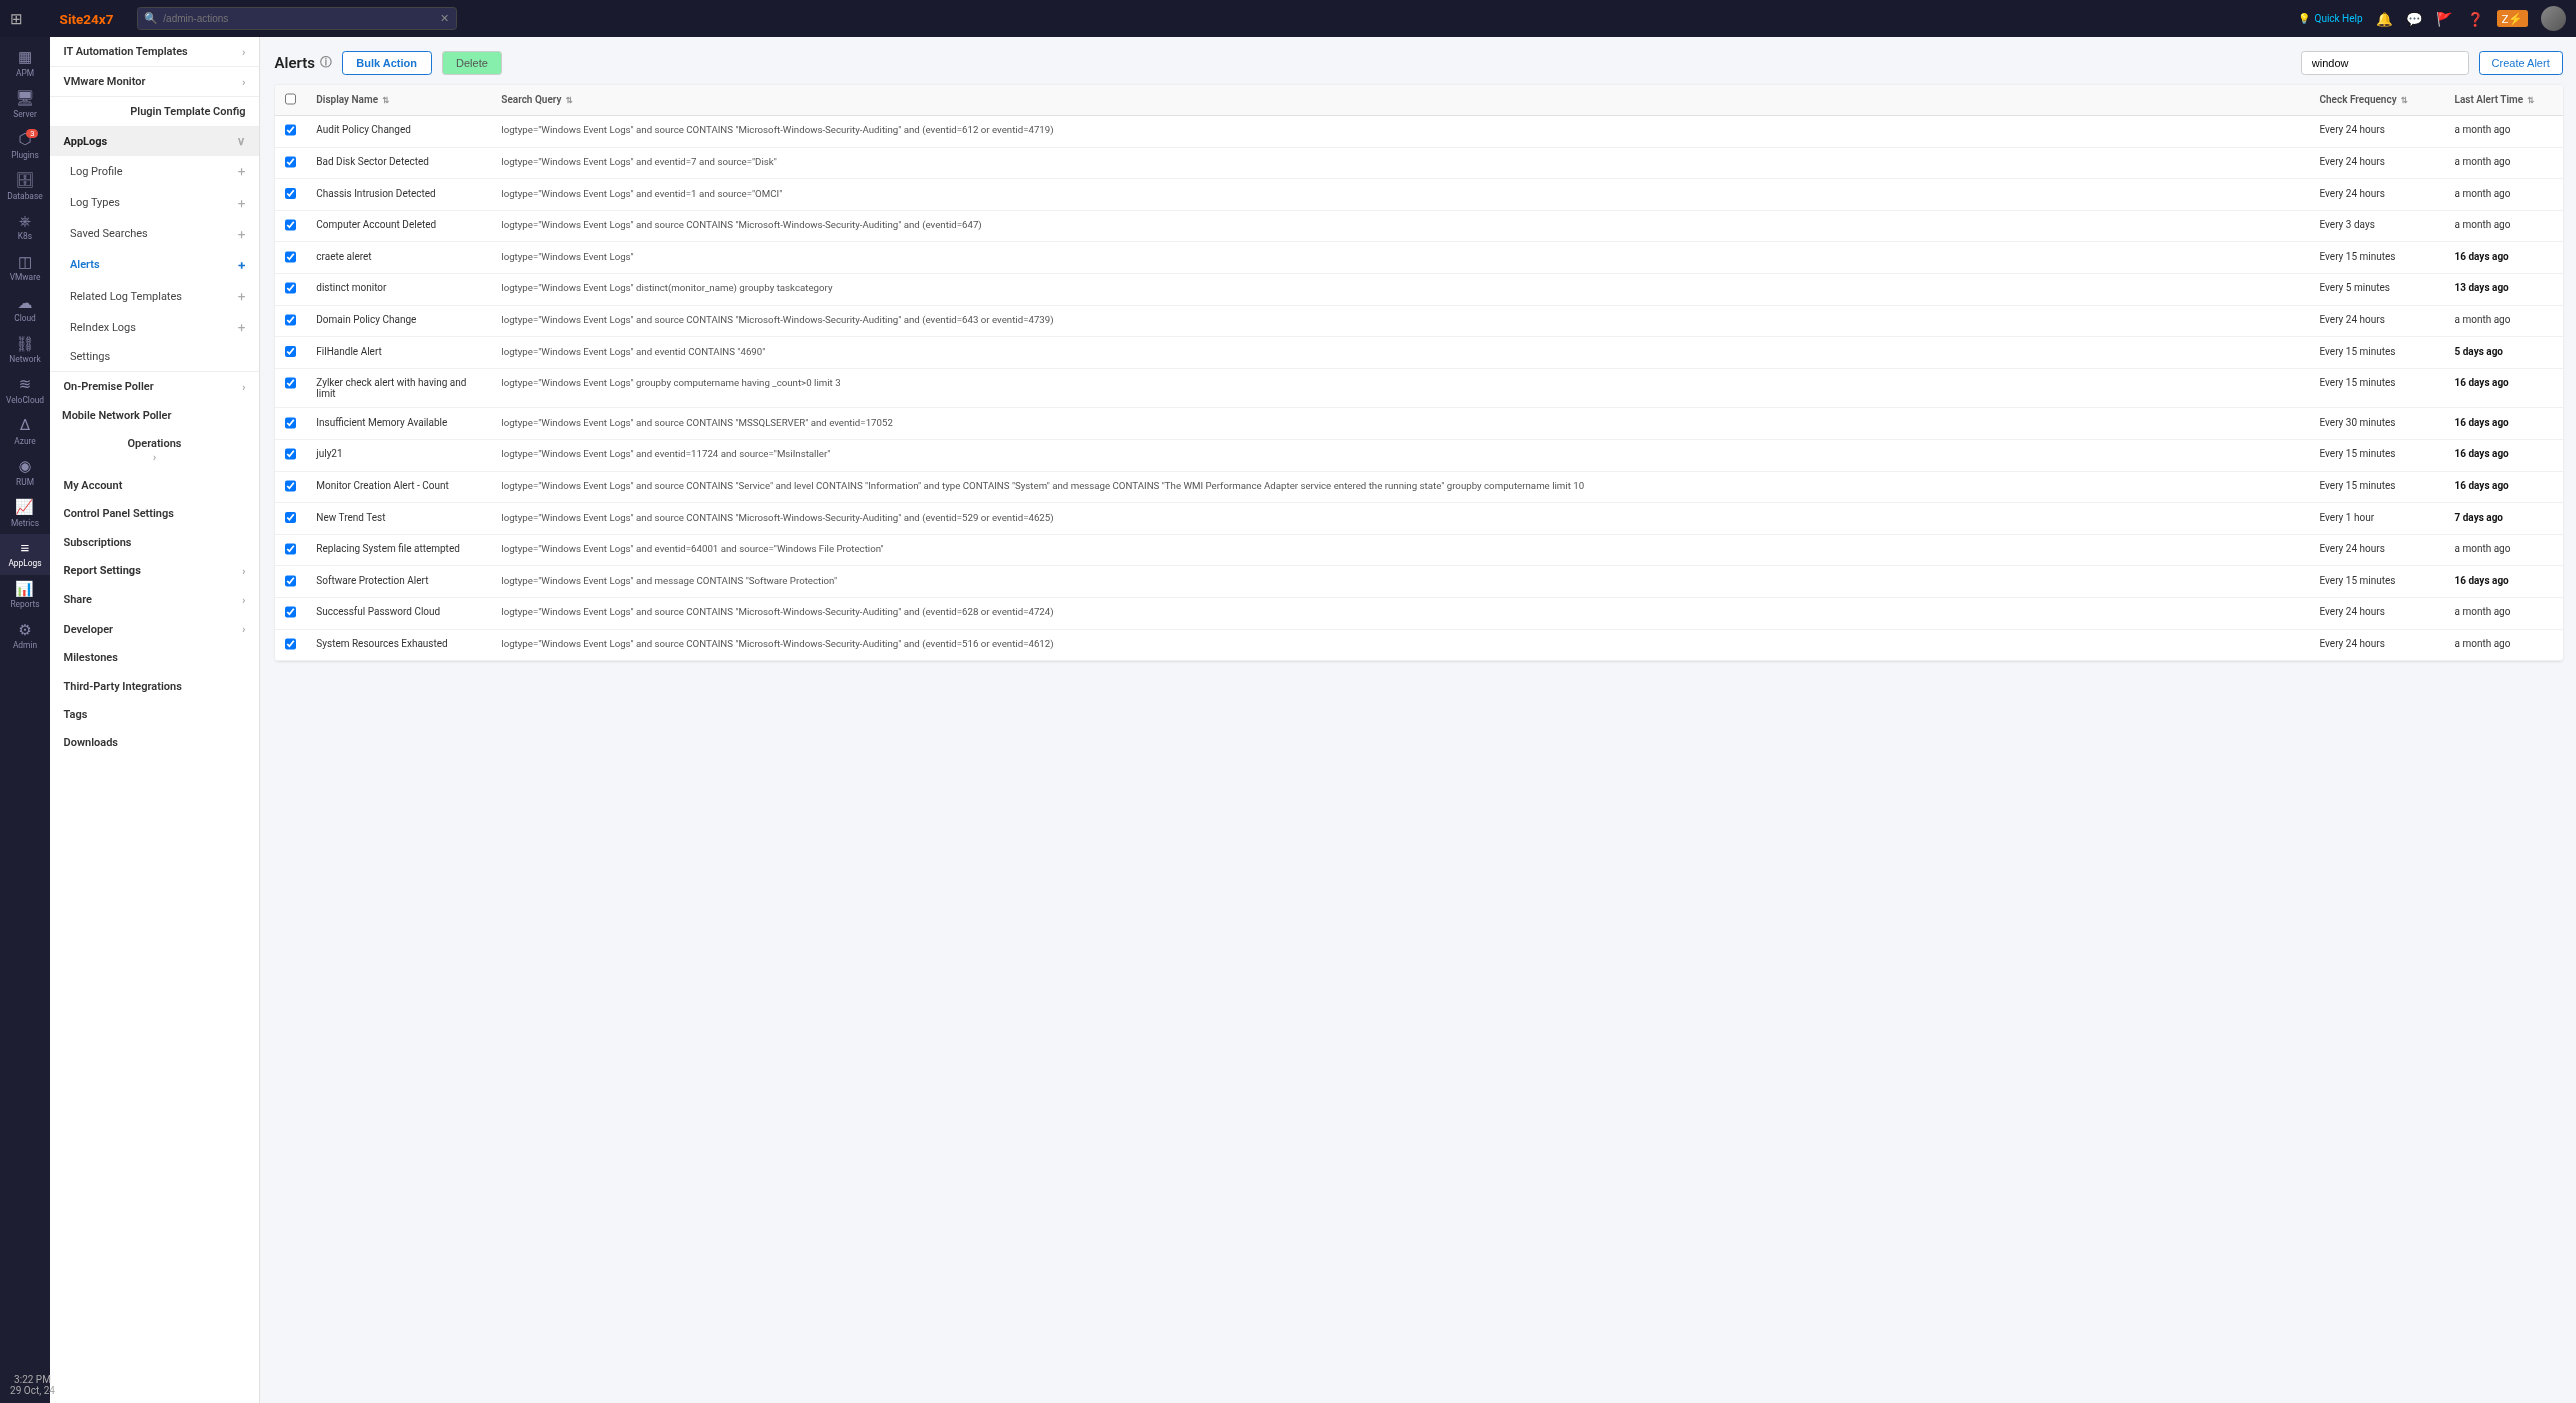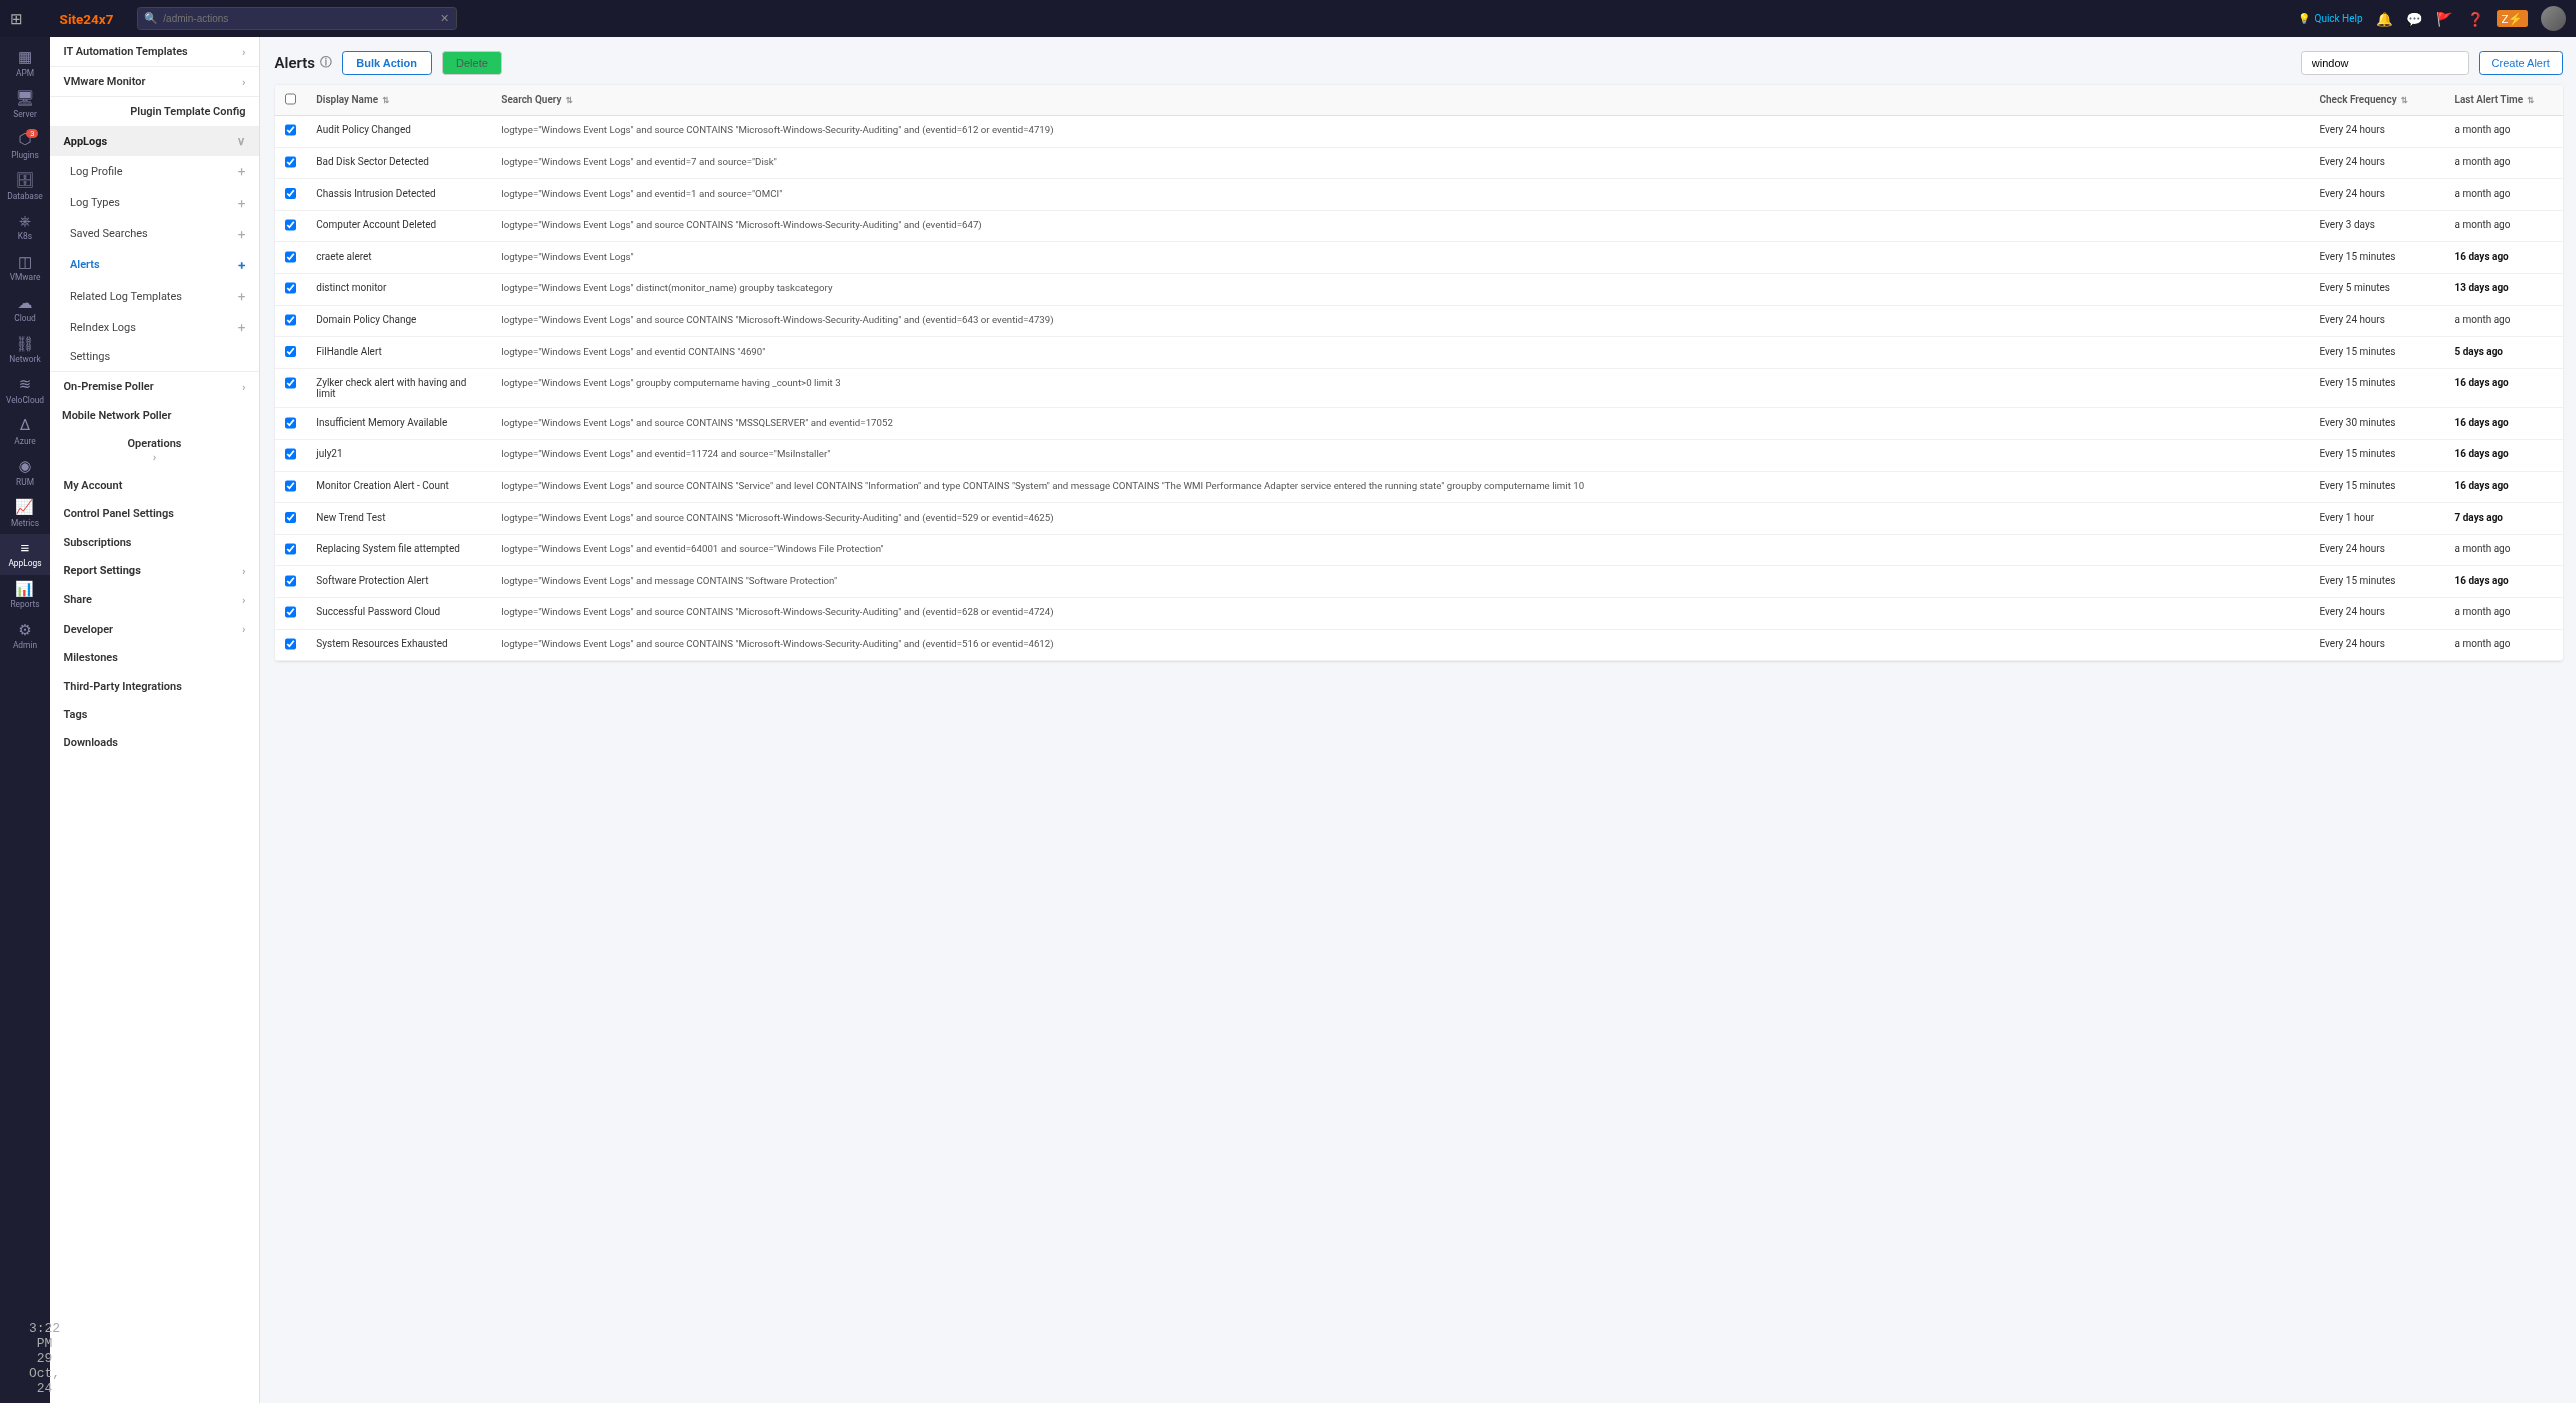--- a/index.html
+++ b/index.html
@@ -70,21 +70,21 @@
     .alerts-header {
       display: flex; align-items: center; gap: 10px; margin-bottom: 10px;
     }
     .alerts-title { font-size: 15px; font-weight: 600; color: #222; display: flex; align-items: center; gap: 5px; }
     .info-icon { color: #888; font-size: 11.8px; cursor: pointer; }
     .btn-bulk { 
       background: #fff; border: 1.7px solid #1976d2; color: #1976d2; 
       padding: 5px 13.5px; border-radius: 3.4px; font-size: 11px; font-weight: 600; cursor: pointer;
     }
     .btn-delete {
-      background: #22c55e; border: 0.8px solid #ccc; color: #555;
+      background: #86efac; border: 0.8px solid #ccc; color: #555;
       padding: 5px 13.5px; border-radius: 3.4px; font-size: 11px; cursor: pointer;
     }
     .search-alerts {
       margin-left: auto; border: 0.8px solid #ccc; border-radius: 3.4px;
       padding: 5px 10px; font-size: 11px; width: 168px; outline: none;
     }
     .btn-create {
       background: #fff; border: 0.8px solid #1976d2; color: #1976d2;
       padding: 5px 11.8px; border-radius: 3.4px; font-size: 11px; cursor: pointer; white-space: nowrap;
     }
@@ -105,21 +105,21 @@
     .search-query-col { }
     .check-freq-col { width: 135px; white-space: nowrap; }
     .last-alert-col { width: 118px; white-space: nowrap; }
     .sort-icon { color: #999; font-size: 8.4px; margin-left: 1.7px; }
     input[type="checkbox"] { cursor: pointer; width: 11.8px; height: 11.8px; }
 
     
     ::-webkit-scrollbar { width: 5px; height: 5px; }
     ::-webkit-scrollbar-thumb { background: #ccc; border-radius: 2.5px; }
 
-    .time-info { position: fixed; bottom: 6.7px; left: 21px; font-size: 13px; color: #aaa; width: 47px; text-align: center; font-family: Liberation Mono, monospace; }
+    .time-info { position: fixed; bottom: 6.7px; left: 9px; font-size: 10px; color: #aaa; width: 47px; text-align: center; }
   </style>
 </head>
 <body>
 
 <div class="topbar">
   <span style="color:#aaa; font-size:15px; cursor:pointer;">⊞</span>
   <span class="topbar-logo">
     <span>Site</span><span style="color:#ff6b00;">24x7</span>
   </span>
   <div class="topbar-search">

